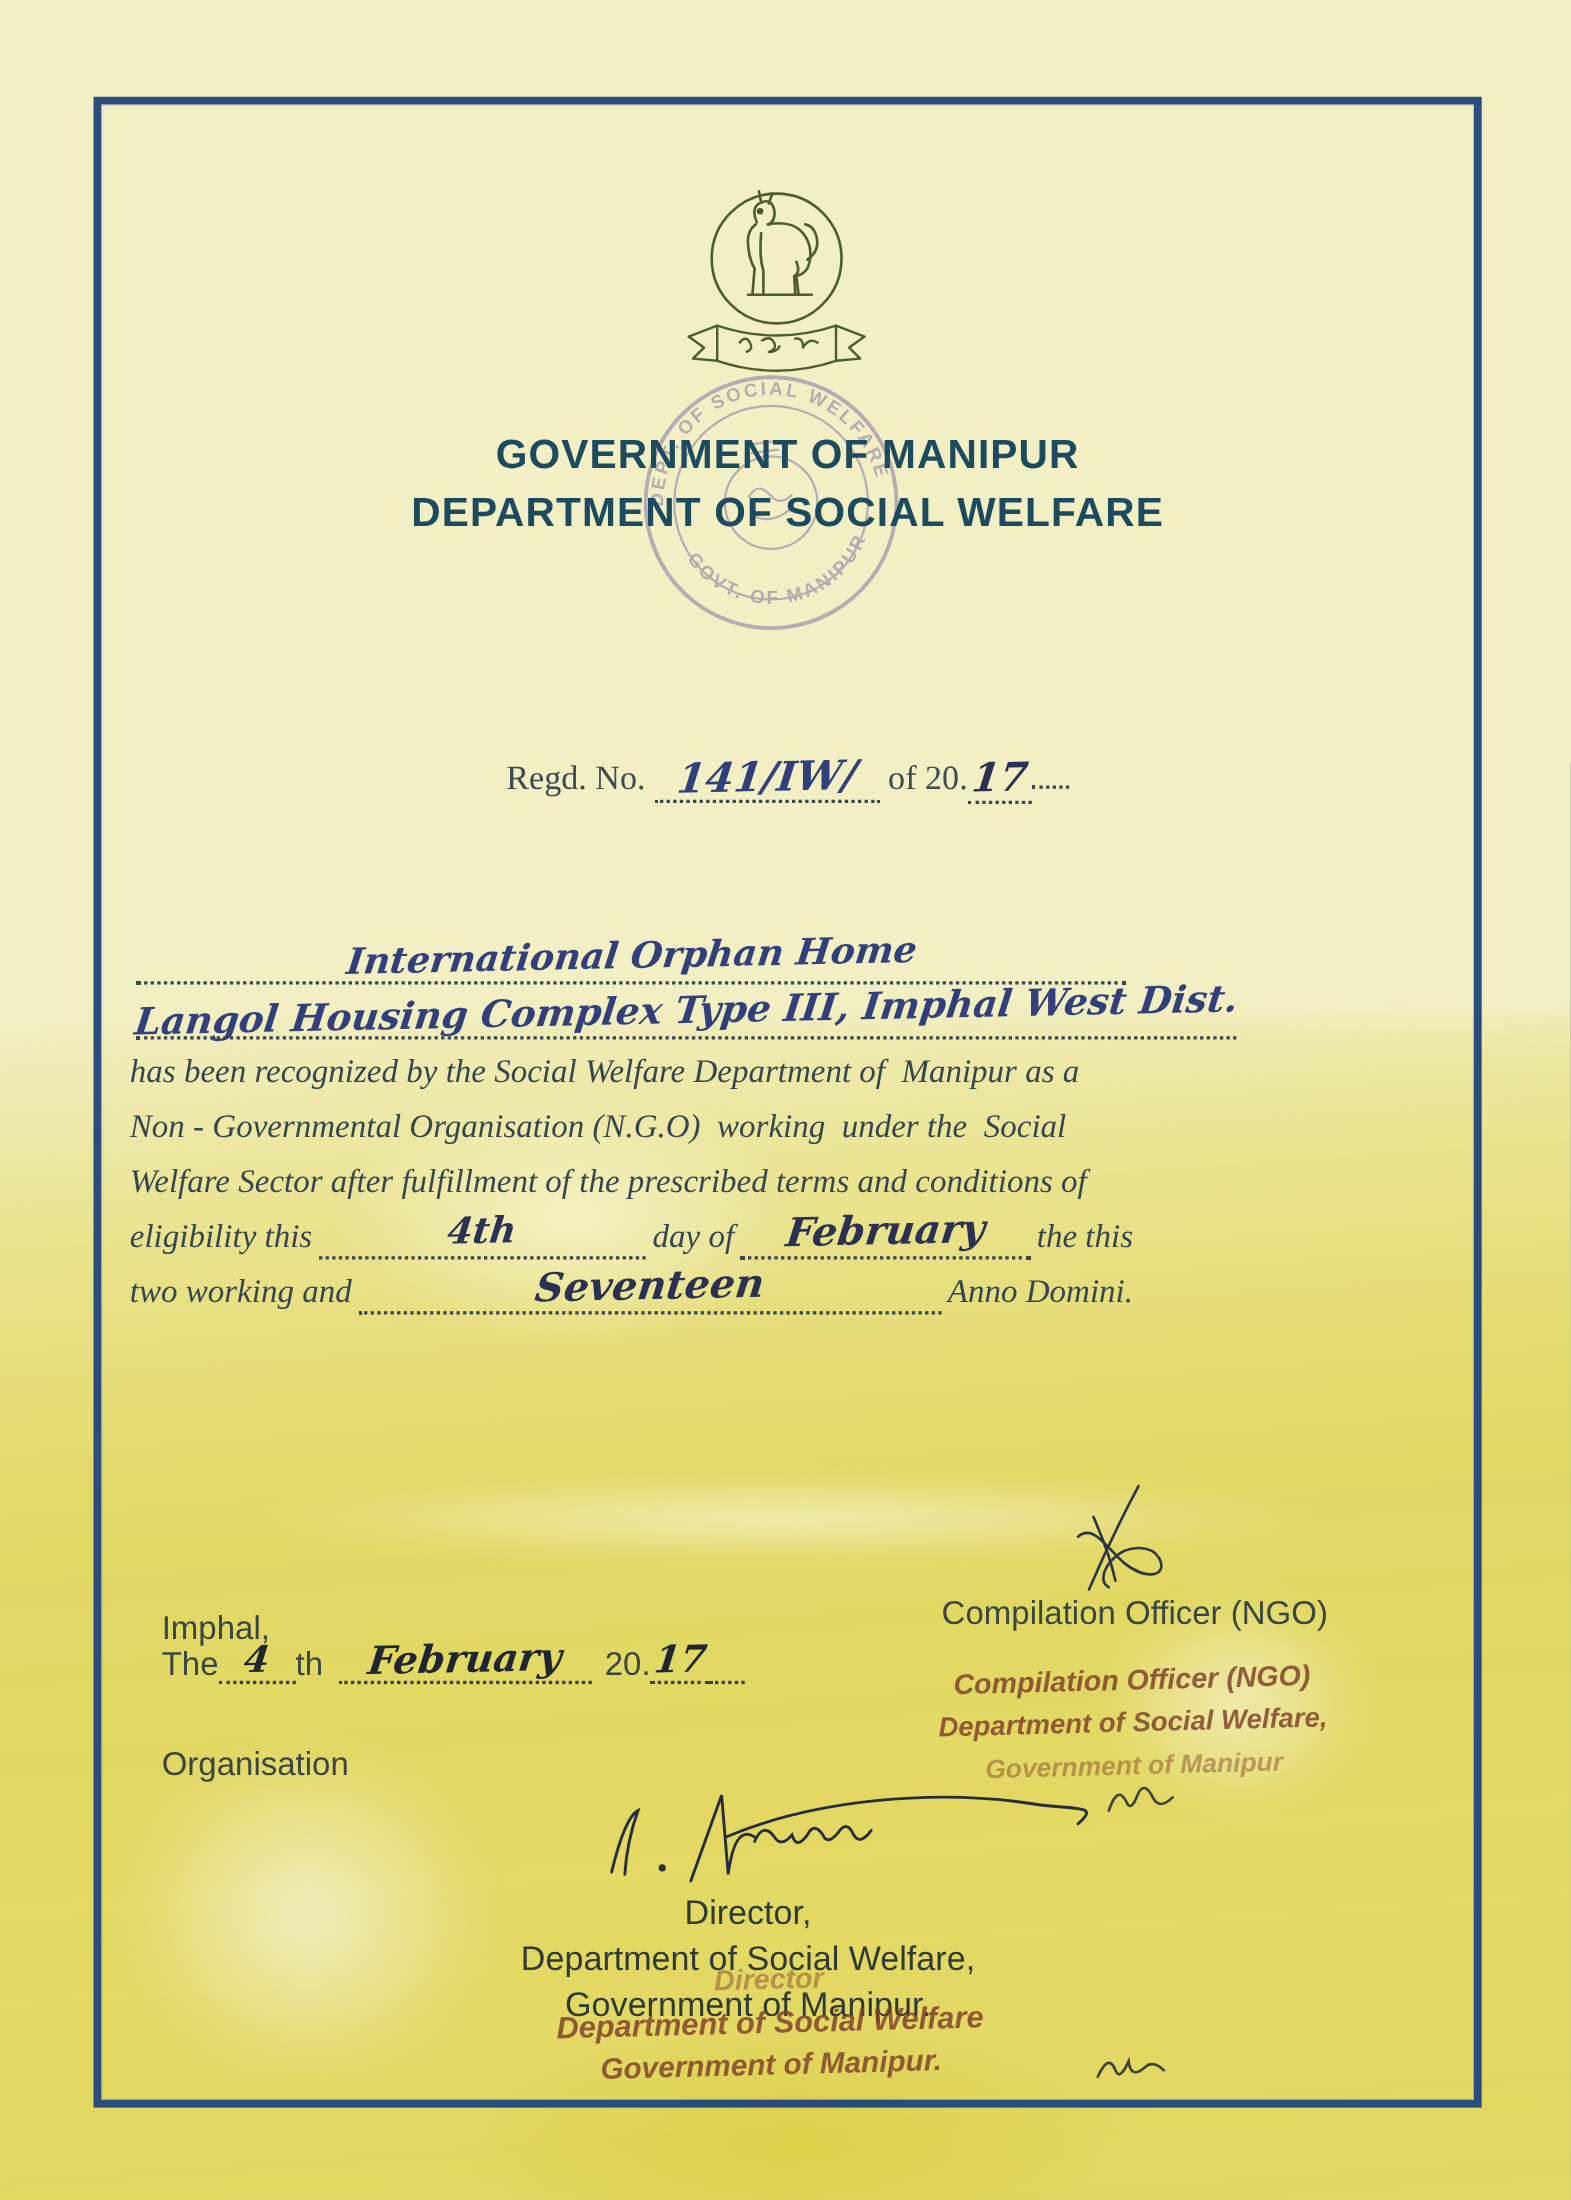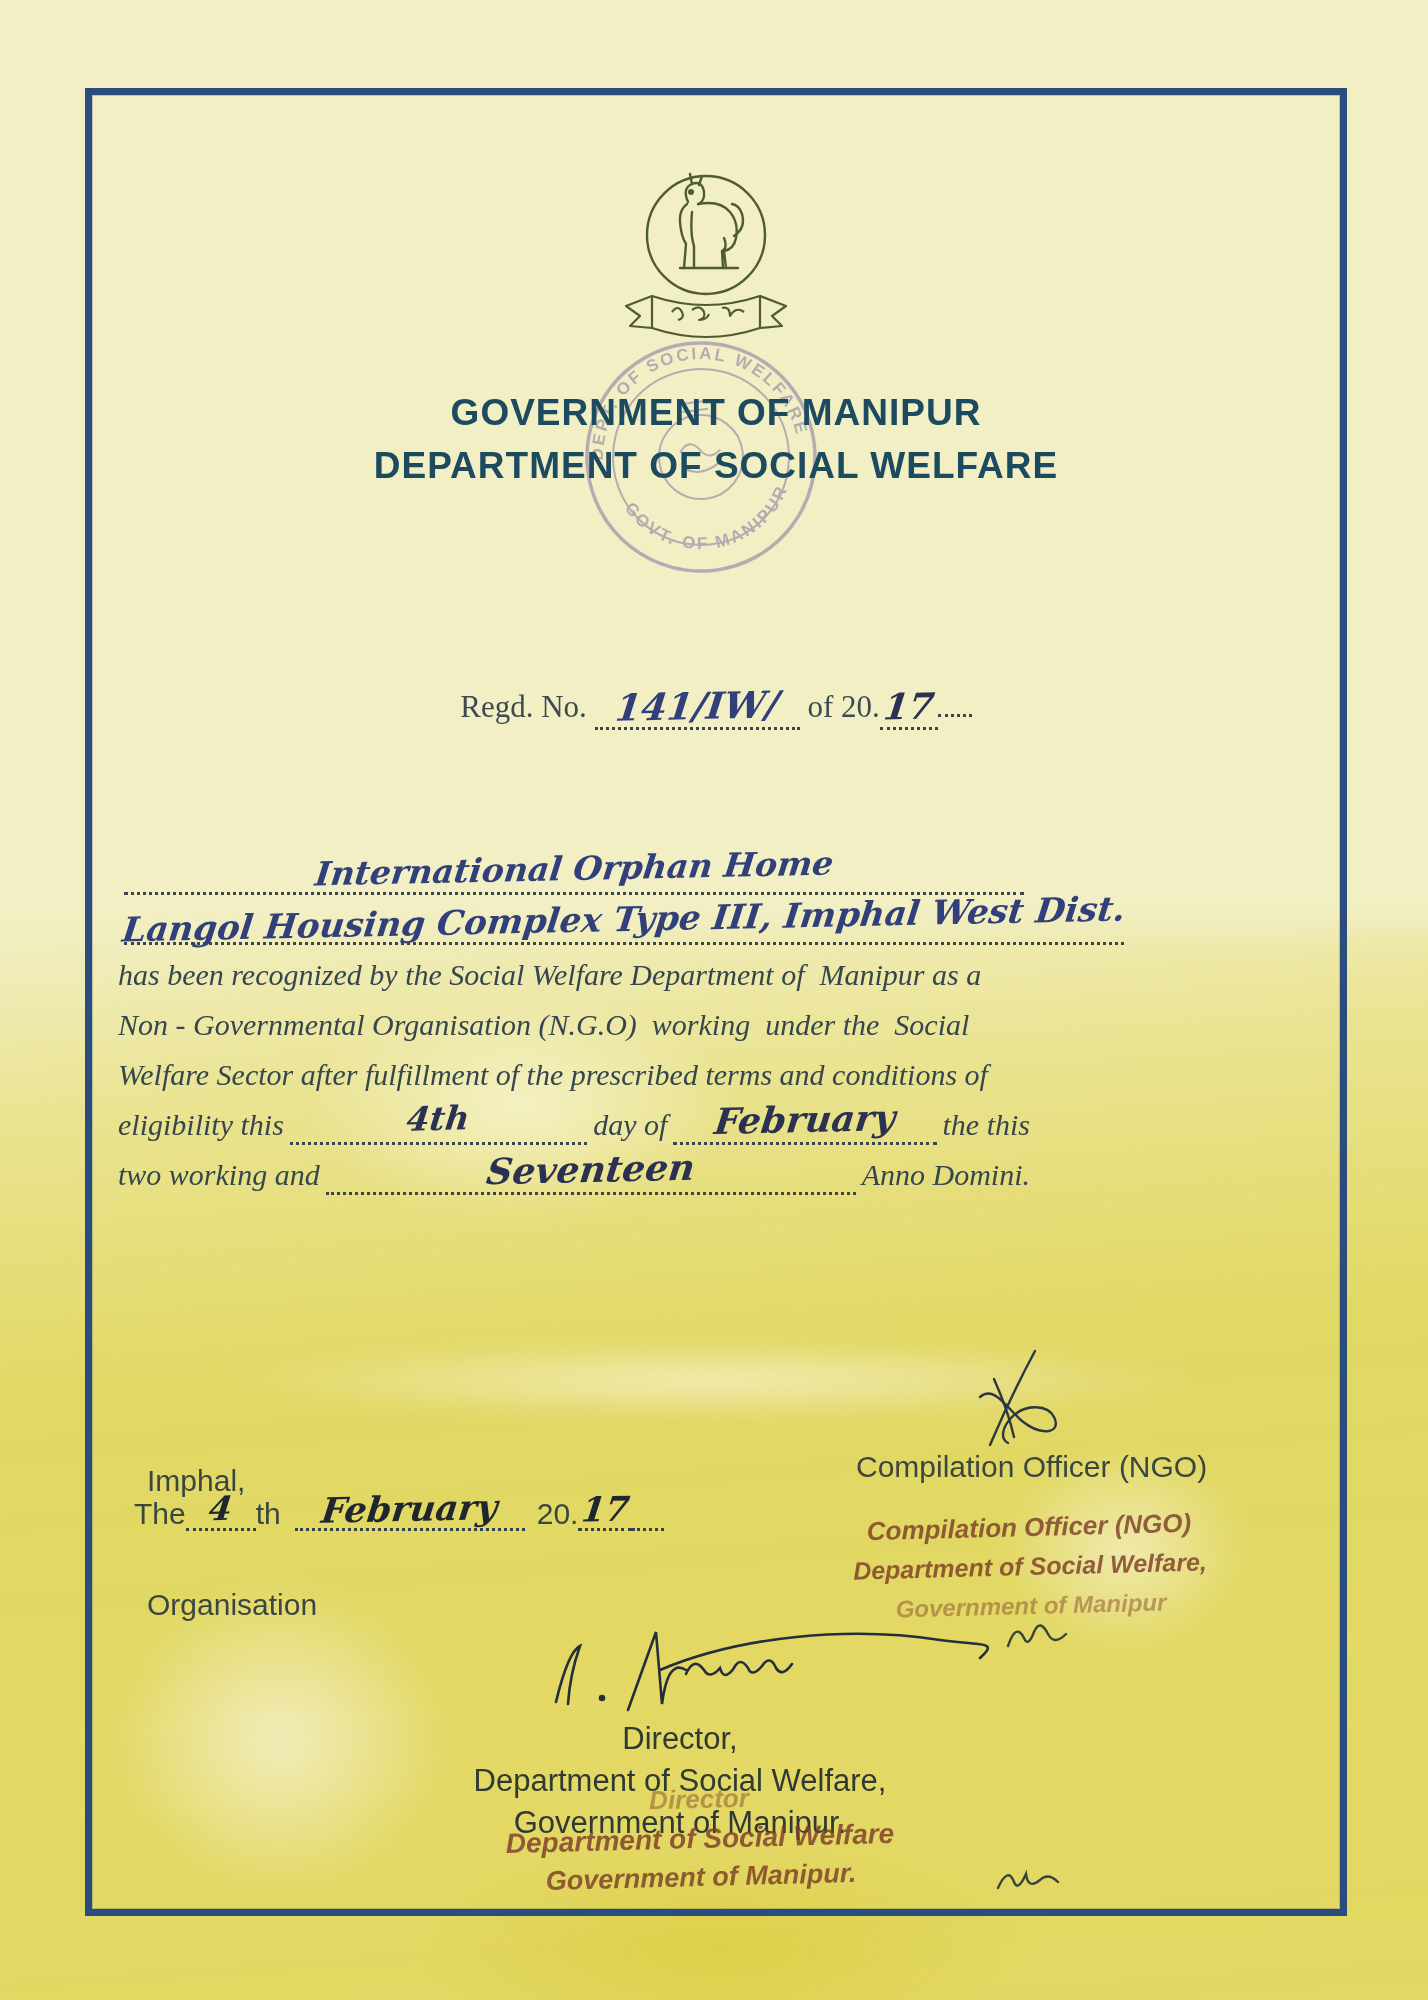--- a/index.html
+++ b/index.html
@@ -192,21 +192,21 @@
       <div style="font-size:26px;">Compilation Officer (NGO)</div>
       <div style="font-size:25px;">Department of Social Welfare,</div>
       <div style="font-size:24px;" class="fade">Government of Manipur</div>
     </div>
 
     <svg style="position:absolute; left:1000px; top:1608px;" width="90" height="50" viewBox="0 0 90 50">
       <path d="M8 38 q8 -24 16 -8 q4 10 10 -6 q6 -14 14 2 q6 12 18 0" fill="none" stroke="#3a4436" stroke-width="2.4" stroke-linecap="round"></path>
     </svg>
 
     <div class="flabel" style="left:147px; top:1464px;">Imphal,</div>
-    <div class="flabel dateline" style="left:134px; top:1492px; width:560px;">
+    <div class="flabel dateline" style="left:147px; top:1492px; width:560px;">
       <span>The</span>
       <span class="lead" style="width:70px;"><span class="hw hw-black">4</span></span>
       <span>th</span>
       <span class="lead" style="width:230px; margin-left:14px;"><span class="hw hw-black" style="font-size:35px;">February</span></span>
       <span style="margin-left:12px;">20.</span>
       <span class="lead" style="width:54px;"><span class="hw hw-black" style="font-size:34px;">17</span></span>
       <span class="lead" style="width:32px;"></span>
     </div>
     <div class="flabel" style="left:147px; top:1588px;">Organisation</div>
 

